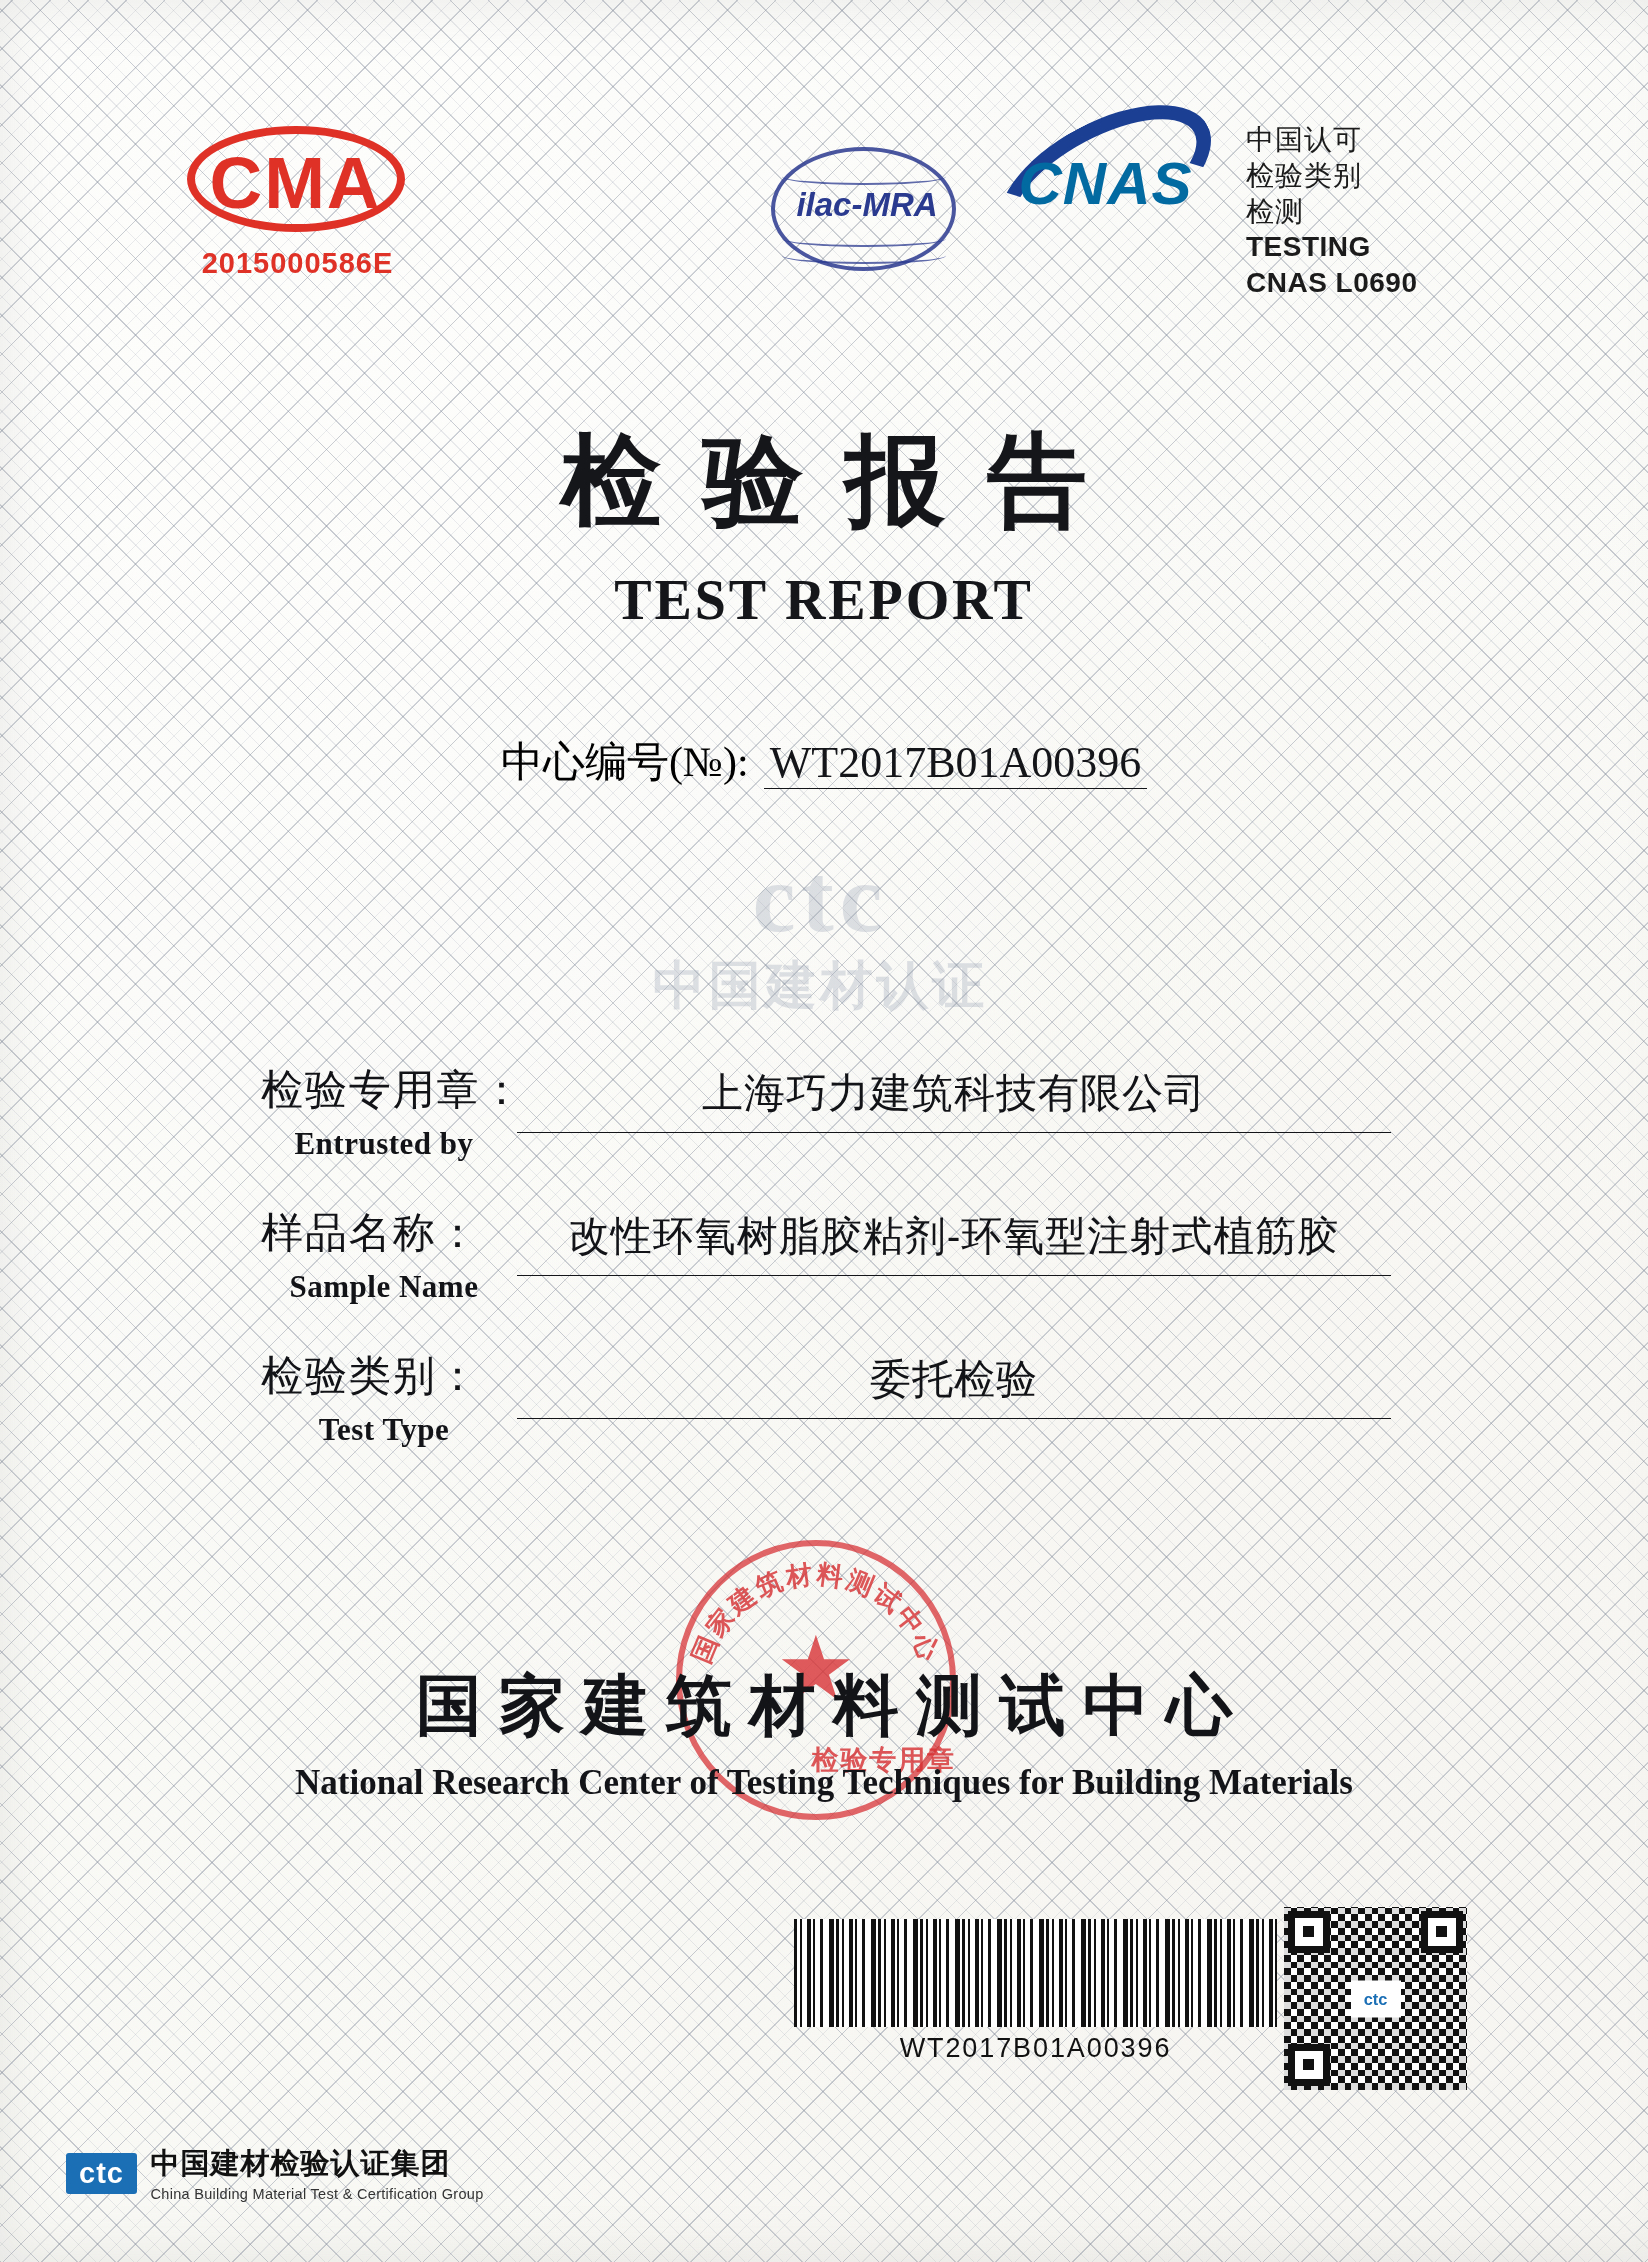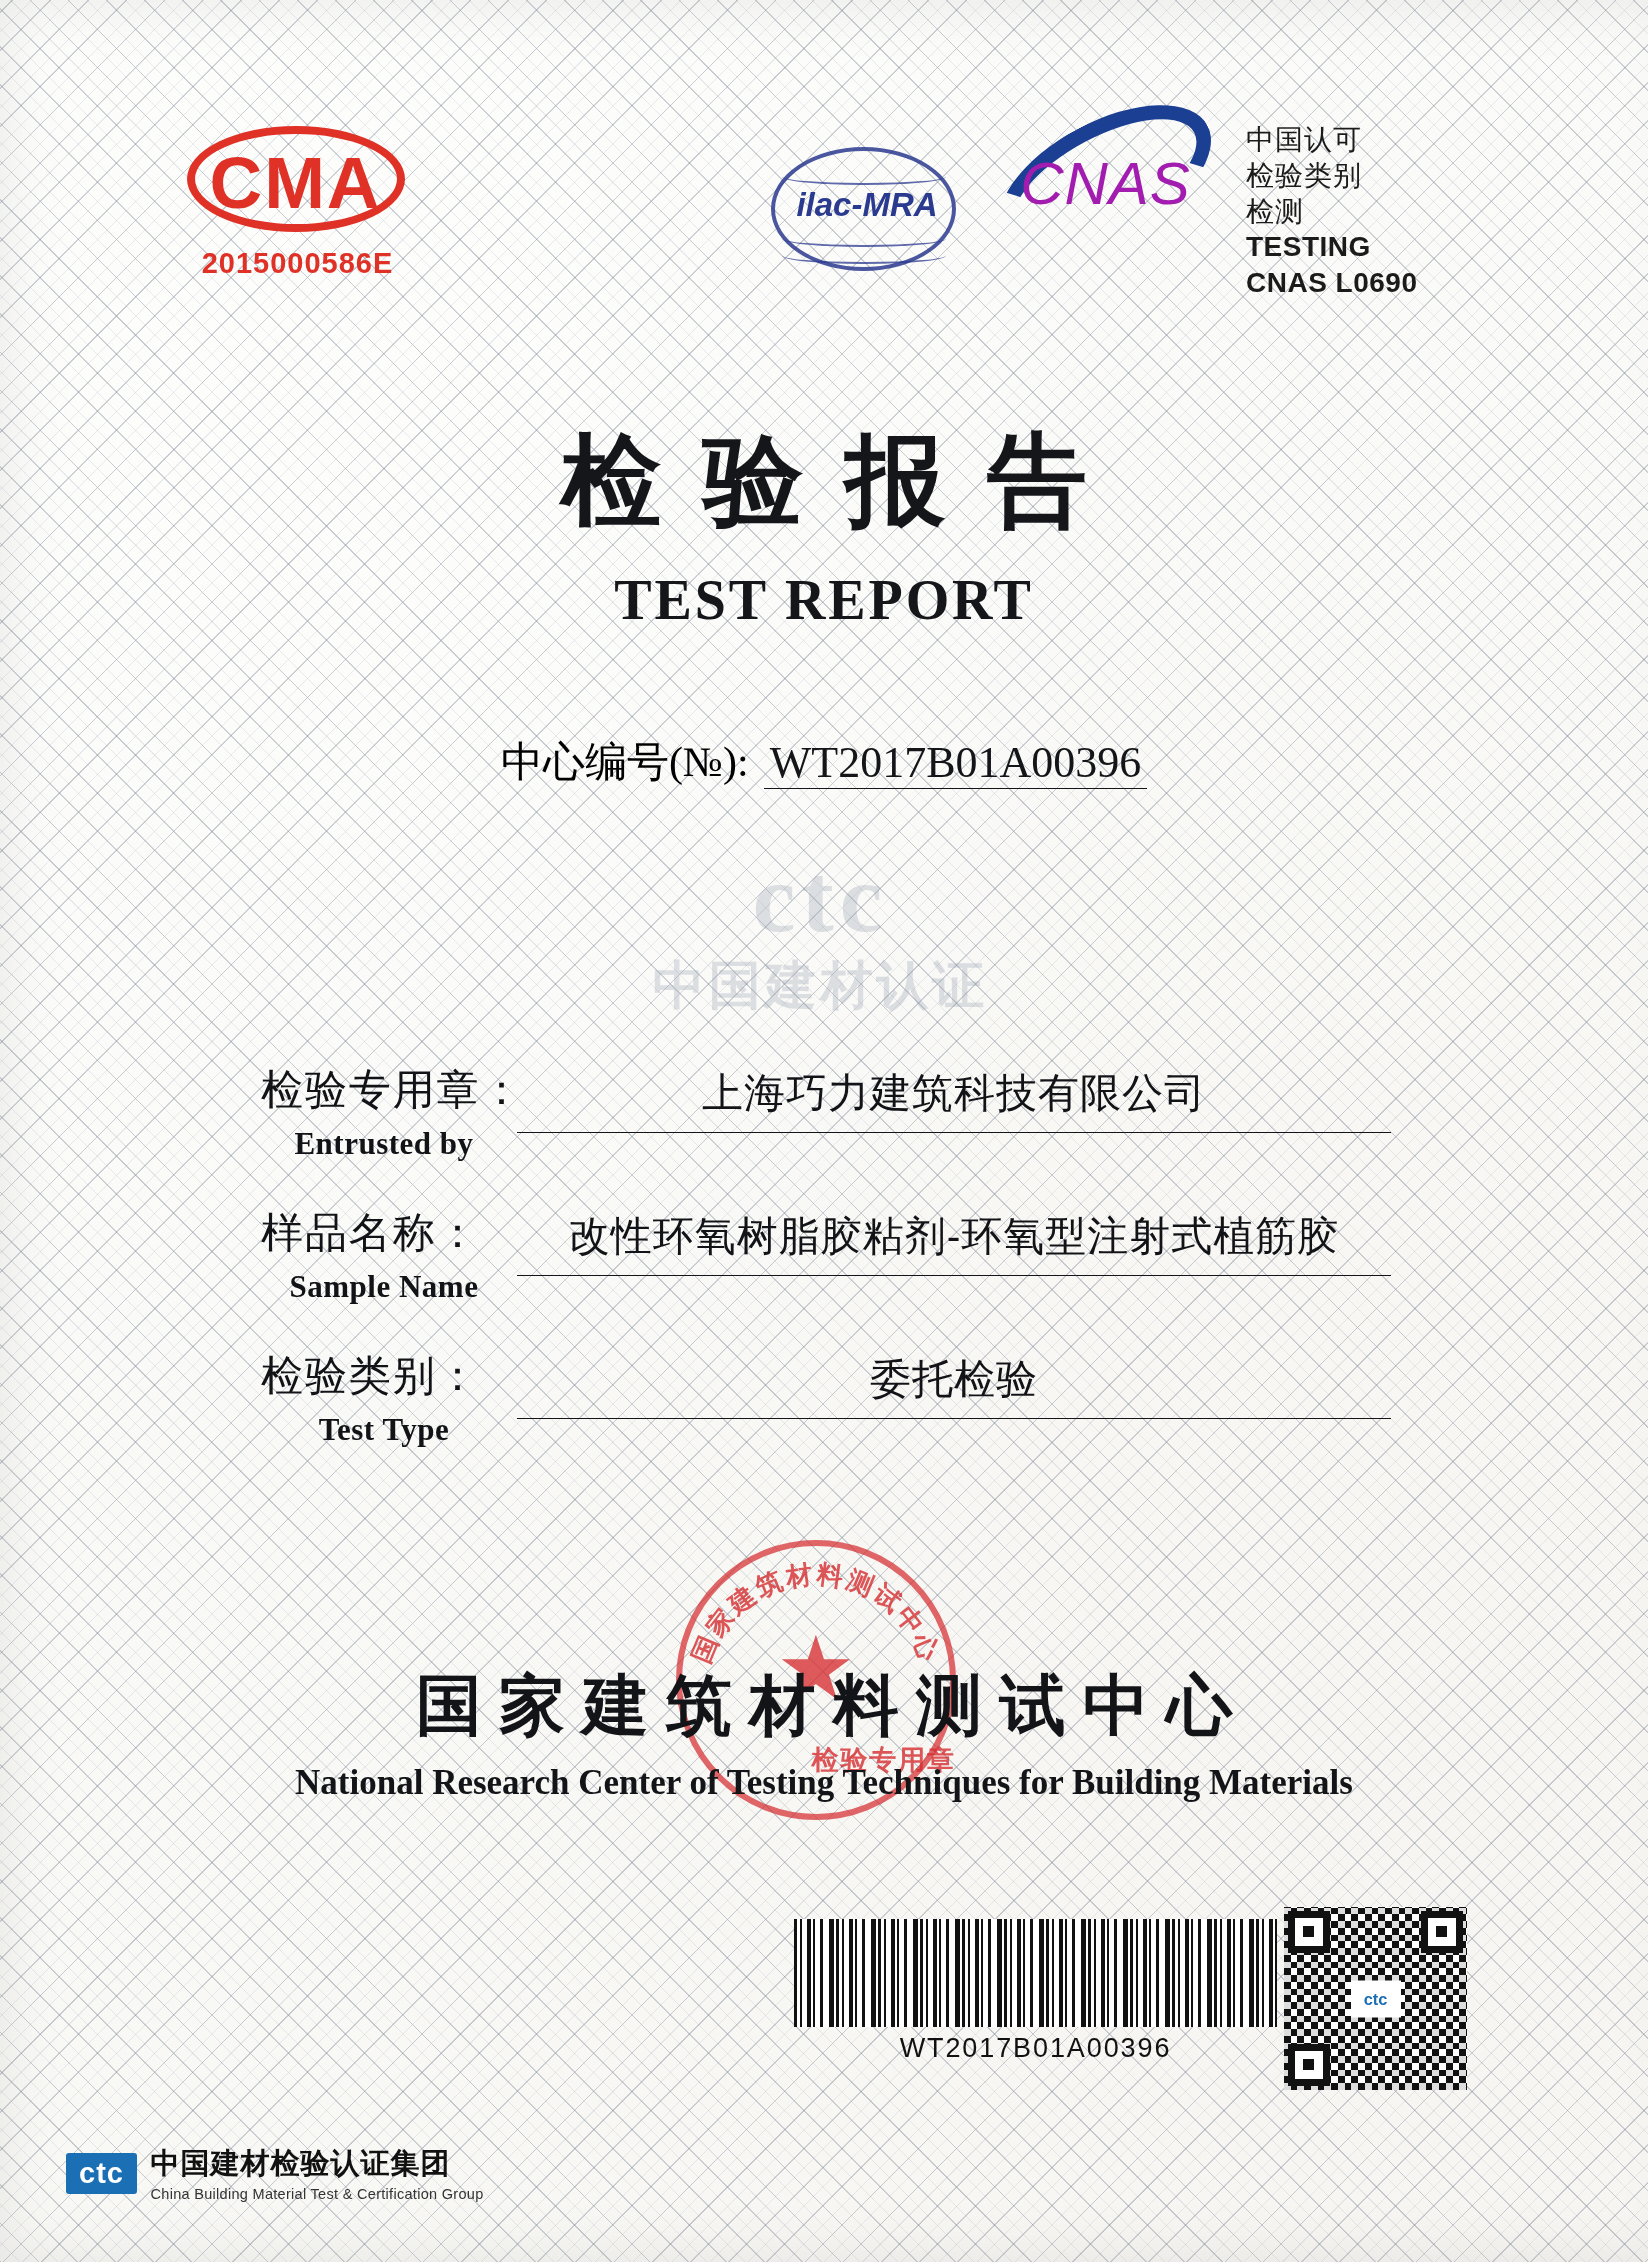--- a/index.html
+++ b/index.html
@@ -154,24 +154,24 @@
     transform: rotate(-28deg);
     box-sizing: border-box;
   }
   .cnas-mark .cnas-text {
     position: absolute;
     left: 0;
     top: 33px;
     width: 241px;
     text-align: center;
     font-family: "Liberation Sans", sans-serif;
-    font-weight: 400;
+    font-weight: 700;
     font-style: italic;
     font-size: 60px;
-    color: #a21caf;
+    color: #0369a1;
     letter-spacing: 1px;
   }
 
   .cnas-side {
     position: absolute;
     left: 1246px;
     top: 122px;
     width: 290px;
     color: #1b1b1b;
     line-height: 1.28;

